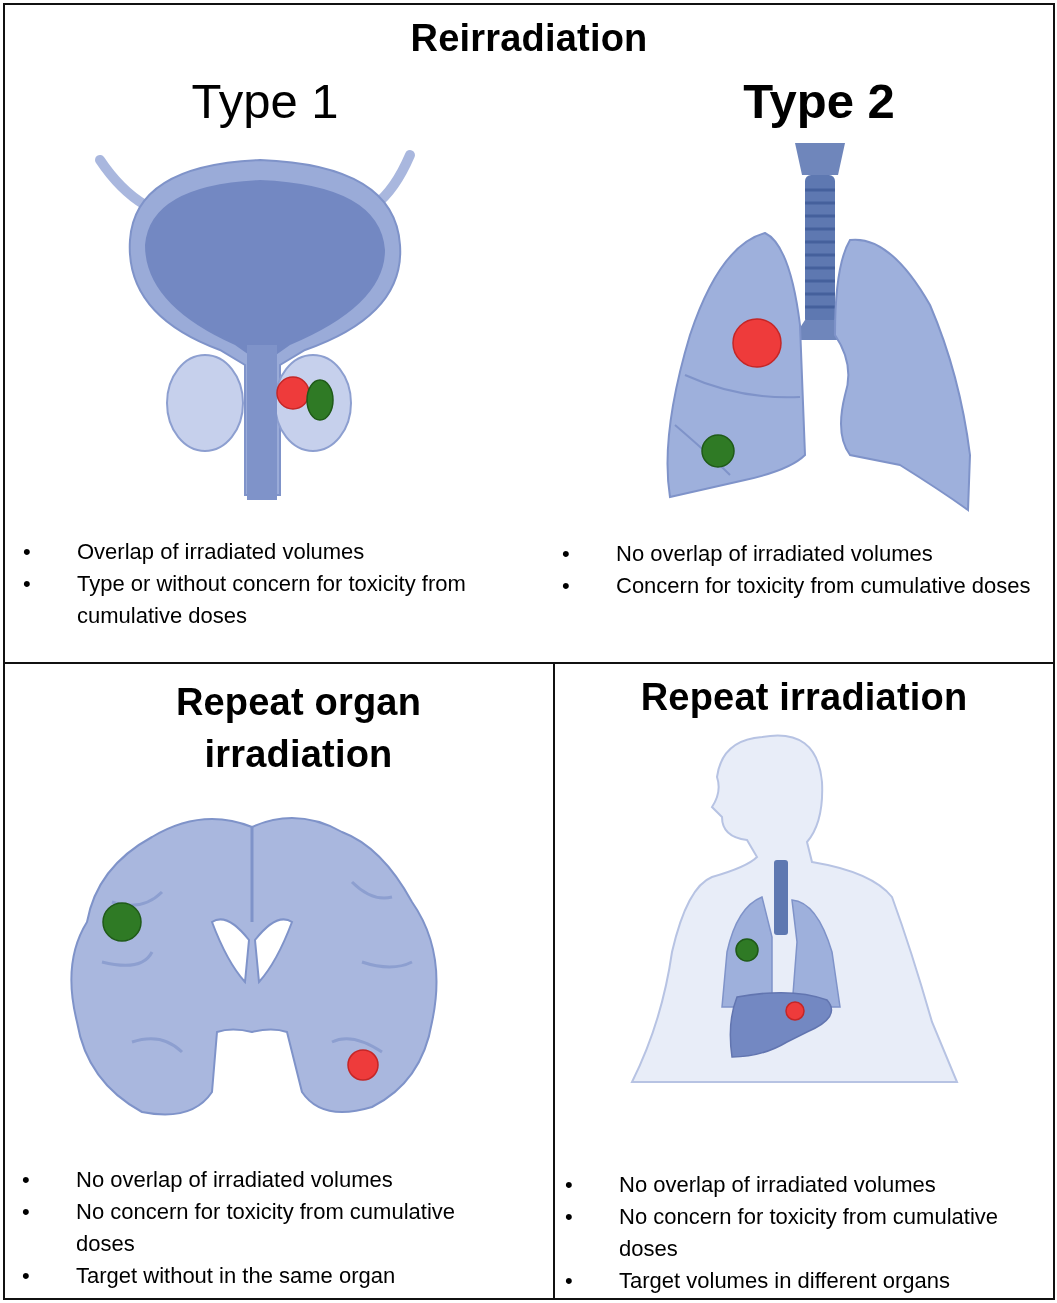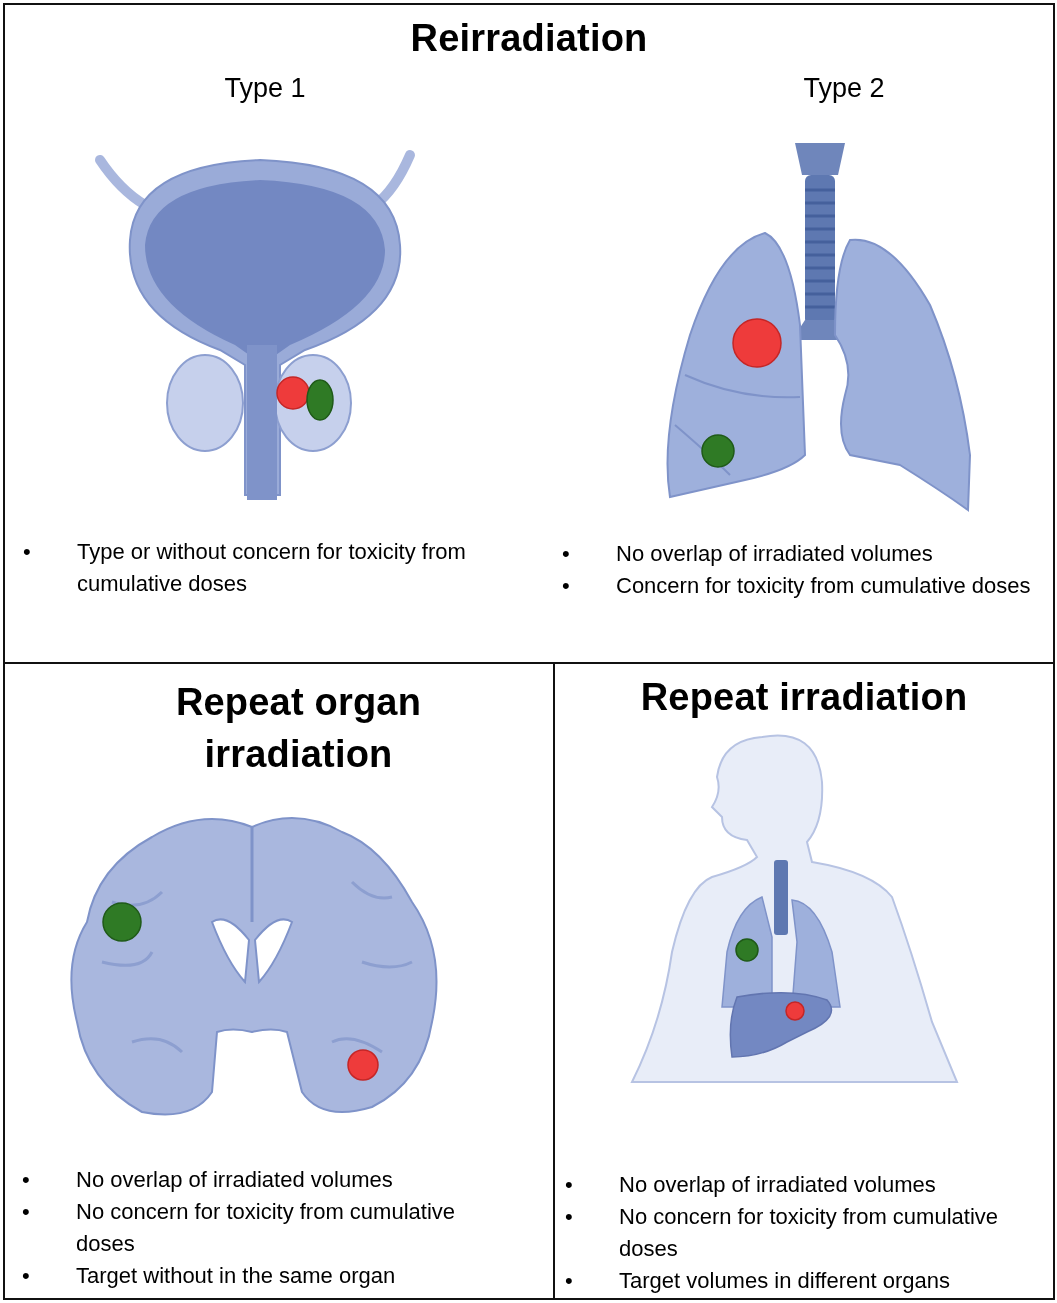--- a/index.html
+++ b/index.html
@@ -2,33 +2,33 @@
 <html><head>
 <meta charset="utf-8">
 <style>
   html,body{margin:0;padding:0;background:#fff;}
   body{width:1057px;height:1303px;position:relative;overflow:hidden;font-family:"Liberation Sans","DejaVu Sans",sans-serif;color:#000;}
   .panel{position:absolute;border:2px solid #111;background:#fff;box-sizing:border-box;}
   #p-top{left:3px;top:3px;width:1052px;height:792px;}
   #p-bl{left:3px;top:662px;width:591px;height:638px;}
   #p-br{left:553px;top:662px;width:502px;height:638px;padding-left:23px;}
   .title{position:absolute;left:0;right:0;text-align:center;font-weight:bold;font-size:38px;letter-spacing:0.2px;}
-  .sub{position:absolute;text-align:center;font-size:27px;}
+  .sub{position:absolute;text-align:center;font-size:49px;}
   .bullets{position:absolute;margin:0;padding:0;list-style:none;font-size:22px;line-height:32px;}
   .bullets li{position:relative;padding-left:54px;}
   .bullets li::before{content:"•";position:absolute;left:0;top:0;}
   svg{position:absolute;overflow:visible;}
 </style>
 </head>
 <body>
 
 <div class="panel" id="p-top">
   <div class="title" style="top:12px;">Reirradiation</div>
   <div class="sub" style="left:160px;width:200px;top:68px;">Type 1</div>
-  <div class="sub" style="left:739px;width:200px;top:68px;">Type 2</div>
+  <div class="sub" style="left:714px;width:200px;top:68px;font-weight:bold;">Type 2</div>
 
   <svg style="left:70px;top:140px;" width="380" height="360" viewBox="0 0 380 360">
     <path d="M25 15 Q45 45 70 60" stroke="#a9b7de" stroke-width="10" fill="none" stroke-linecap="round"></path>
     <path d="M335 10 Q320 45 300 60" stroke="#a9b7de" stroke-width="10" fill="none" stroke-linecap="round"></path>
     <path d="M55 95 Q60 20 185 15 Q320 20 325 100 Q330 170 230 205 L205 220 L205 350 L170 350 L170 220 L145 205 Q50 170 55 95Z" fill="#9aabd8" stroke="#7f93c9" stroke-width="2"></path>
     <path d="M70 100 Q75 40 185 35 Q305 40 310 105 Q310 160 215 200 L198 212 L198 350 L177 350 L177 212 L160 200 Q70 160 70 100Z" fill="#7388c2"></path>
     <ellipse cx="130" cy="258" rx="38" ry="48" fill="#c6d0ec" stroke="#8d9fd0" stroke-width="2"></ellipse>
     <ellipse cx="238" cy="258" rx="38" ry="48" fill="#c6d0ec" stroke="#8d9fd0" stroke-width="2"></ellipse>
     <rect x="172" y="200" width="30" height="155" fill="#7f93c9"></rect>
     <circle cx="218" cy="248" r="16" fill="#ee3b3b" stroke="#c42626" stroke-width="1.5"></circle>
@@ -53,20 +53,21 @@
     <path d="M155 185 L142 205 L198 205 L185 185Z" fill="#6f86bb"></path>
     <path d="M115 98 Q140 110 150 190 L155 320 Q140 335 95 345 L20 362 Q10 300 40 200 Q70 110 115 98Z" fill="#9eb0dc" stroke="#7f93c9" stroke-width="2"></path>
     <path d="M200 105 Q240 100 280 170 Q310 240 320 320 L318 375 Q290 355 250 330 L200 320 Q185 300 195 260 Q205 230 185 200 Q185 130 200 105Z" fill="#9eb0dc" stroke="#7f93c9" stroke-width="2"></path>
     <path d="M35 240 Q90 265 150 262" stroke="#7f93c9" stroke-width="2" fill="none"></path>
     <path d="M25 290 Q60 320 80 340" stroke="#7f93c9" stroke-width="2" fill="none"></path>
     <circle cx="107" cy="208" r="24" fill="#ee3b3b" stroke="#c42626" stroke-width="1.5"></circle>
     <circle cx="68" cy="316" r="16" fill="#2f7a25" stroke="#1f5a18" stroke-width="1.5"></circle>
   </svg>
 
   <ul class="bullets" style="left:18px;top:531px;width:480px;">
+    <li>Overlap of irradiated volumes</li>
     <li>Type or without concern for toxicity from cumulative doses</li>
   </ul>
   <ul class="bullets" style="left:557px;top:533px;width:480px;">
     <li>No overlap of irradiated volumes</li>
     <li>Concern for toxicity from cumulative doses</li>
   </ul>
 </div>
 
 <div class="panel" id="p-bl">
   <div class="title" style="top:12px;line-height:52px;">

